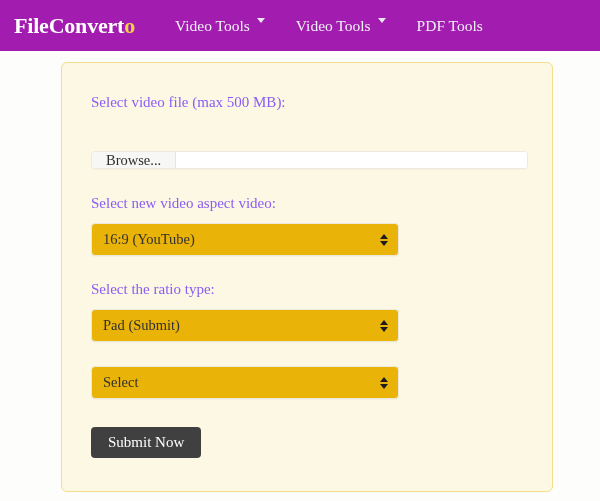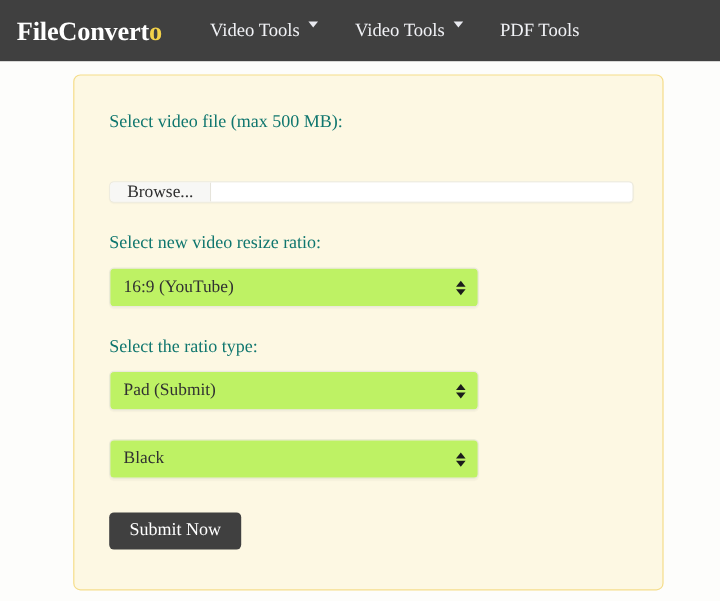--- a/index.html
+++ b/index.html
@@ -11,21 +11,21 @@
     height: 501px;
     background: #fdfdfb;
     font-family: "Liberation Serif", "DejaVu Serif", serif;
     overflow: hidden;
     position: relative;
   }
 
   
   .navbar {
     height: 51px;
-    background: #404040;
+    background: #a21caf;
     display: flex;
     align-items: center;
     padding: 0 0 0 14px;
     box-sizing: border-box;
     position: relative;
   }
   .brand {
     font-size: 22px;
     font-weight: bold;
     color: #ffffff;
@@ -73,21 +73,21 @@
     background: #fdf8e3;
     border: 1.5px solid #f5dd8a;
     border-radius: 6px;
   }
   .card-inner {
     padding: 30px 28px 0 29px;
   }
 
   .field-label {
     font-size: 15px;
-    color: #0f766e;
+    color: #8b5cf6;
     margin: 0 0 11px 0;
     line-height: 1.2;
   }
 
   
   .file-input {
     display: flex;
     align-items: stretch;
     height: 18px;
     width: 437px;
@@ -121,21 +121,21 @@
     background: #ffffff;
     cursor: pointer;
   }
 
   
   .select-box {
     position: relative;
     width: 308px;
     height: 33px;
     box-sizing: border-box;
-    background: #bef264;
+    background: #eab308;
     border: 1px solid #ece9dc;
     border-radius: 4px;
     display: flex;
     align-items: center;
     padding: 0 28px 0 11px;
     font-size: 14.5px;
     color: #313131;
     margin-bottom: 24px;
     cursor: pointer;
     box-shadow: 0 1px 1px rgba(0,0,0,0.03);
@@ -210,42 +210,42 @@
   <div class="card-inner">
 
     
     <div class="field-label">Select video file (max 500 MB):</div>
     <div class="file-input">
       <div class="browse-btn">Browse...</div>
       <div class="file-name"></div>
     </div>
 
     
-    <div class="field-label">Select new video resize ratio:</div>
+    <div class="field-label">Select new video aspect video:</div>
     <div class="select-box">
       <span>16:9 (YouTube)</span>
       <span class="select-arrows">
         <span class="arr-up"></span>
         <span class="arr-down"></span>
       </span>
     </div>
 
     
     <div class="field-label">Select the ratio type:</div>
     <div class="select-box">
       <span>Pad (Submit)</span>
       <span class="select-arrows">
         <span class="arr-up"></span>
         <span class="arr-down"></span>
       </span>
     </div>
 
     
     <div class="select-box">
-      <span>Black</span>
+      <span>Select</span>
       <span class="select-arrows">
         <span class="arr-up"></span>
         <span class="arr-down"></span>
       </span>
     </div>
 
     
     <button class="submit-btn">Submit Now</button>
 
   </div>

